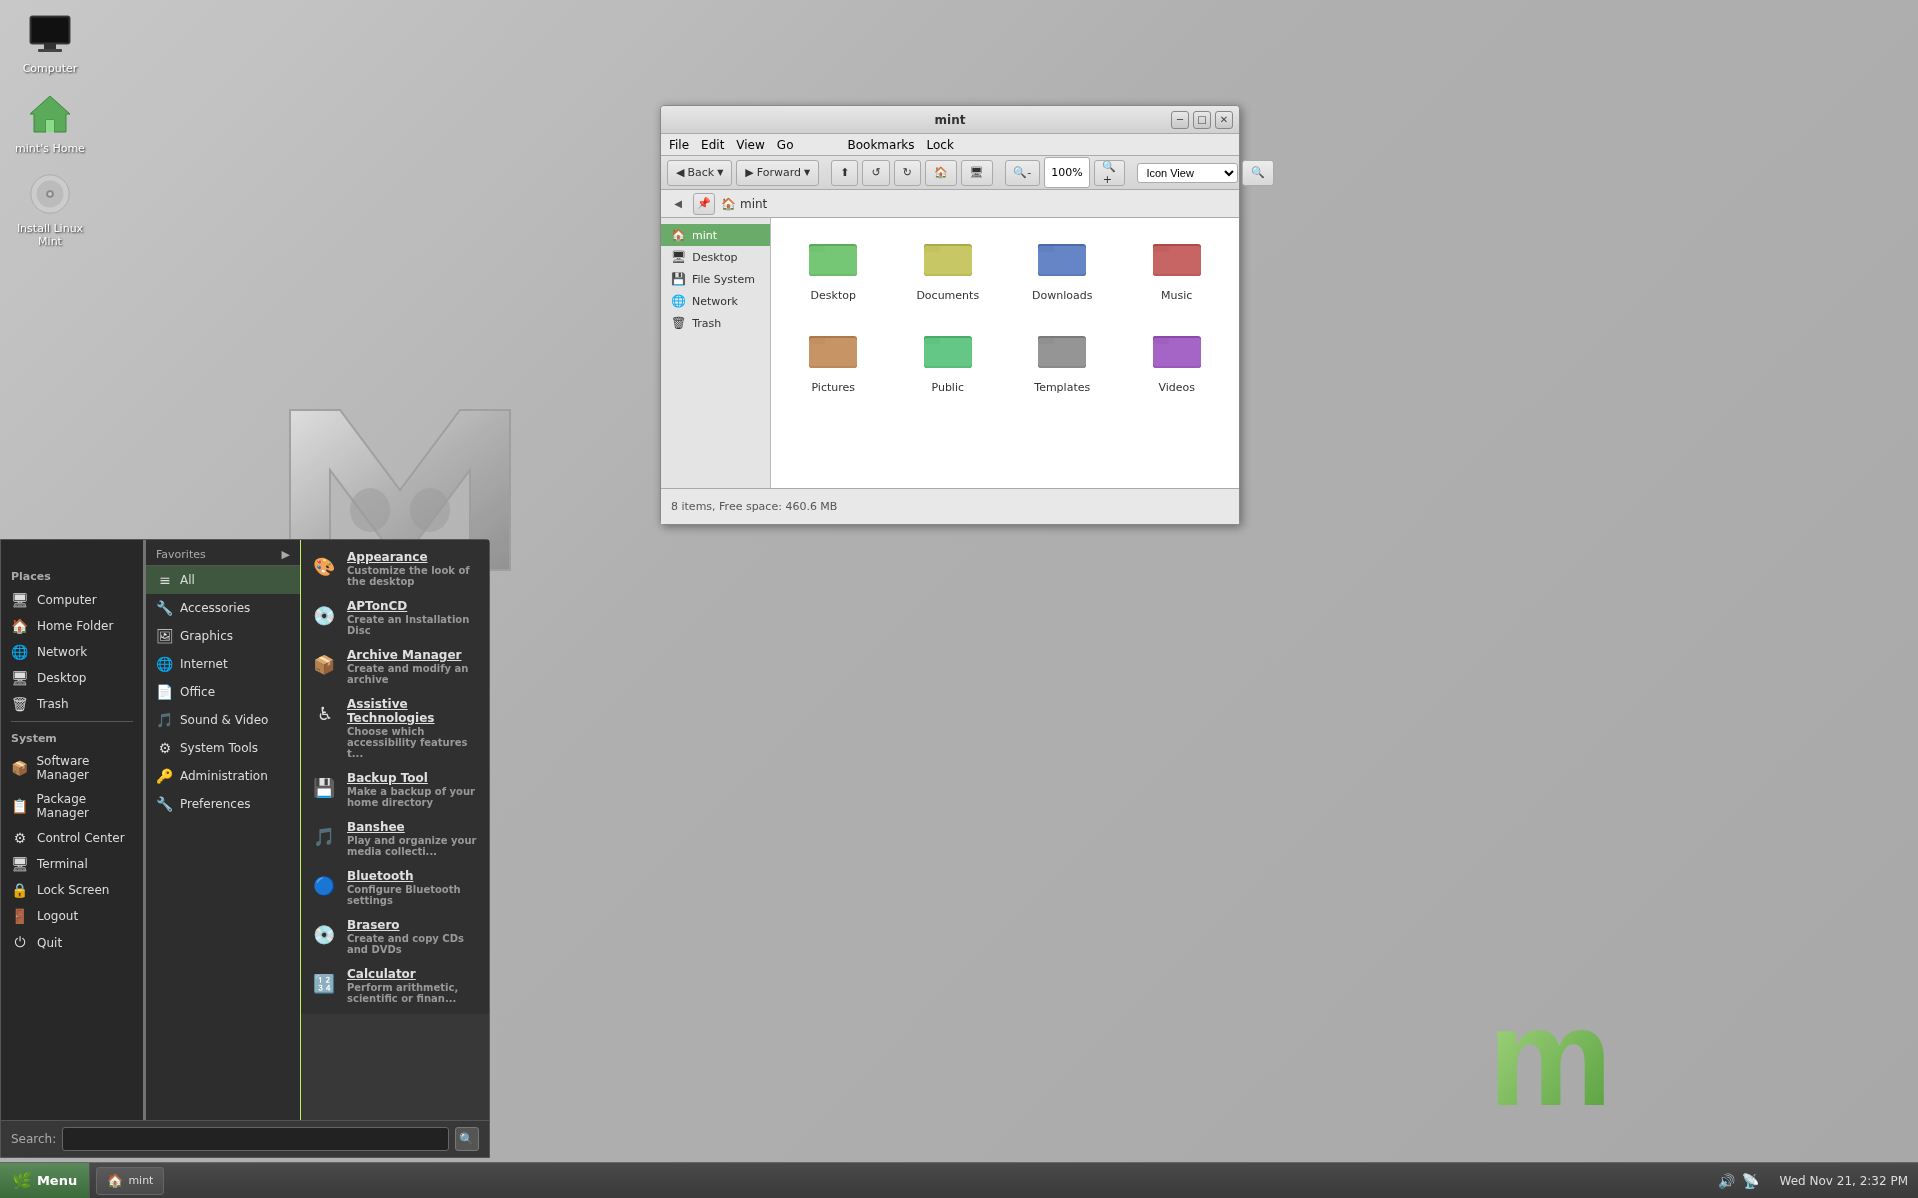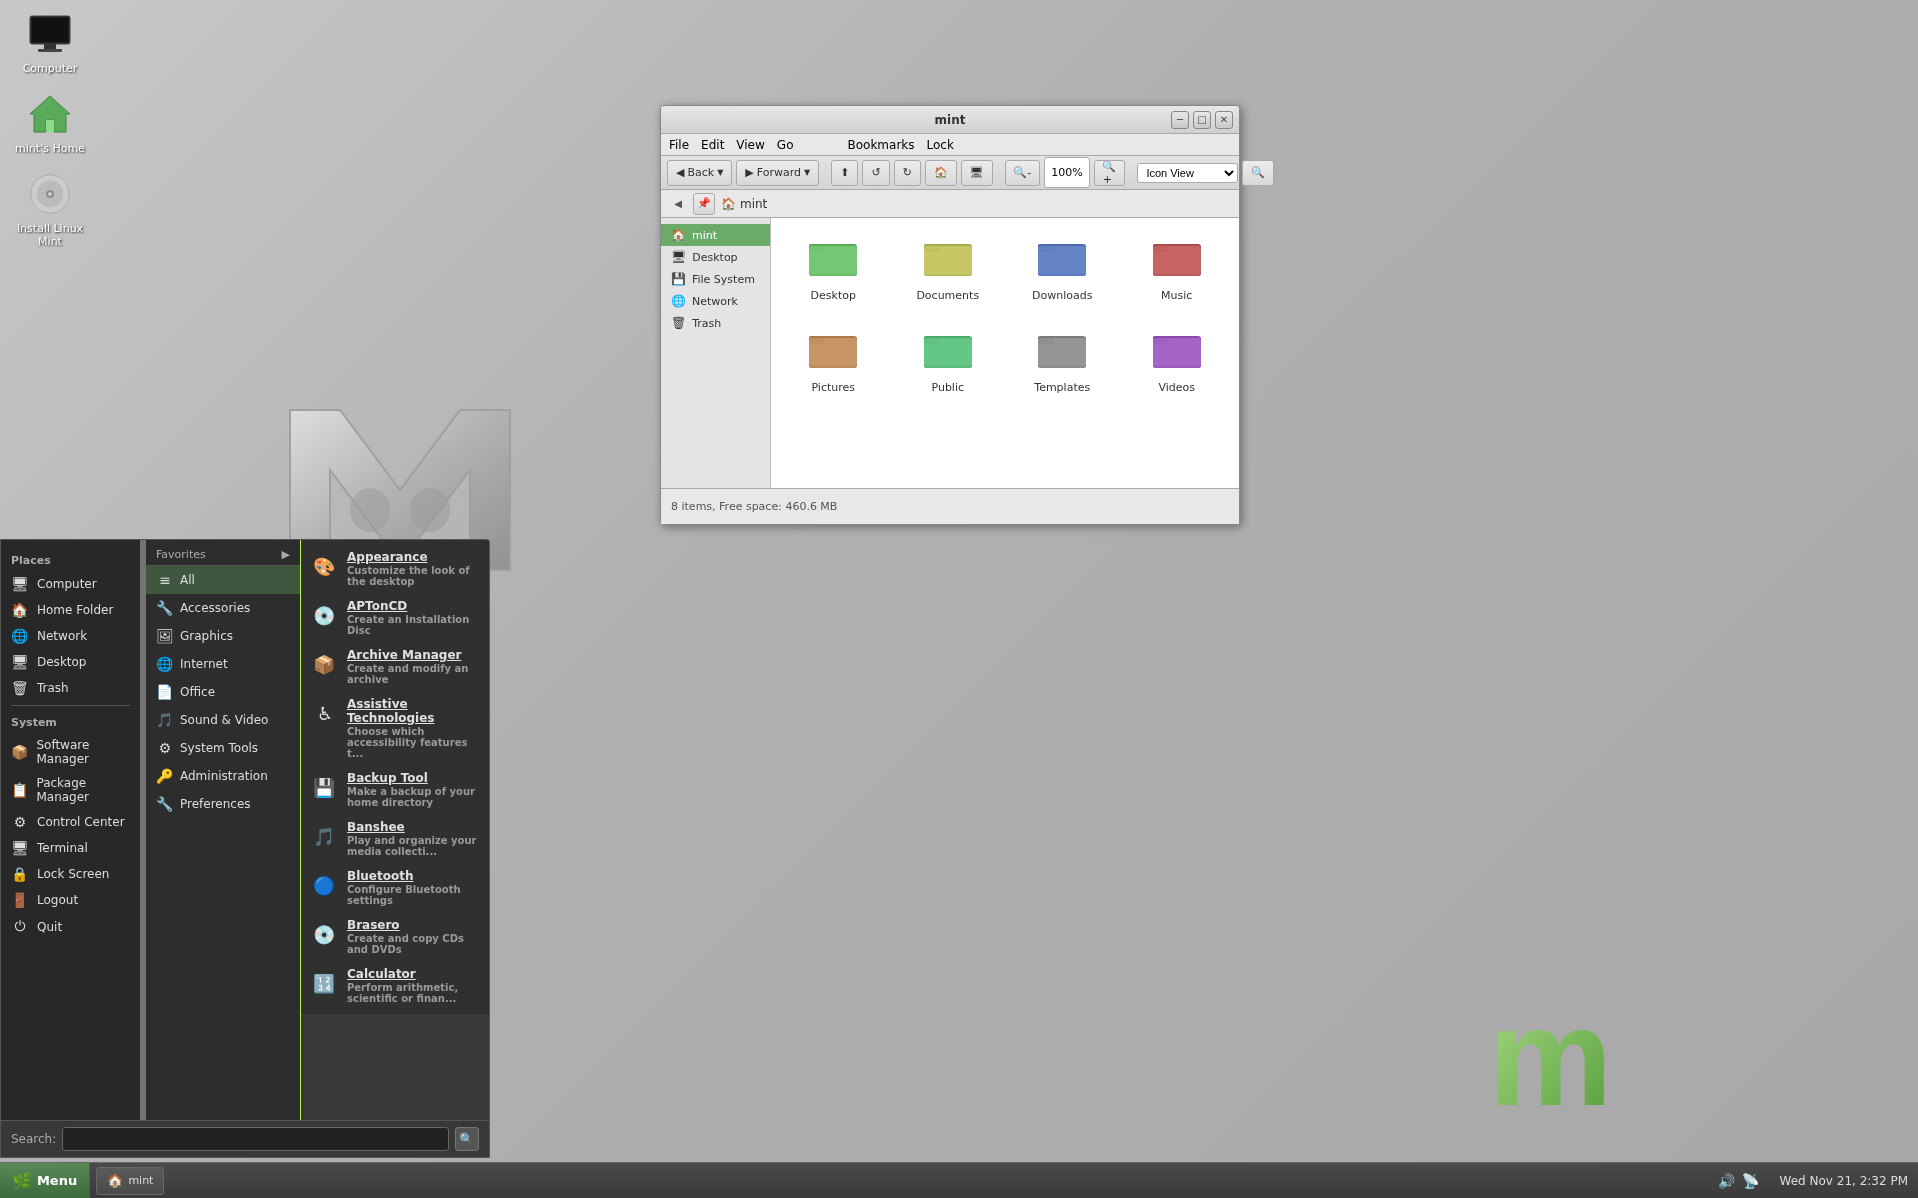--- a/index.html
+++ b/index.html
@@ -250,24 +250,24 @@
       display: flex;
       flex-direction: column;
     }
     .menu-top {
       display: flex;
       height: 580px;
     }
     .menu-left-panel {
       width: 145px;
       background: rgba(40,40,40,0.98);
-      border-right: 6px solid #737373;
+      border-right: 3px solid #737373;
       display: flex;
       flex-direction: column;
-      padding: 8px 0;
+      padding: 24px 0;
     }
     .menu-section-header {
       color: #aaa;
       font-size: 11px;
       font-weight: bold;
       padding: 6px 10px 4px 10px;
       text-transform: none;
     }
     .menu-left-item {
       display: flex;

